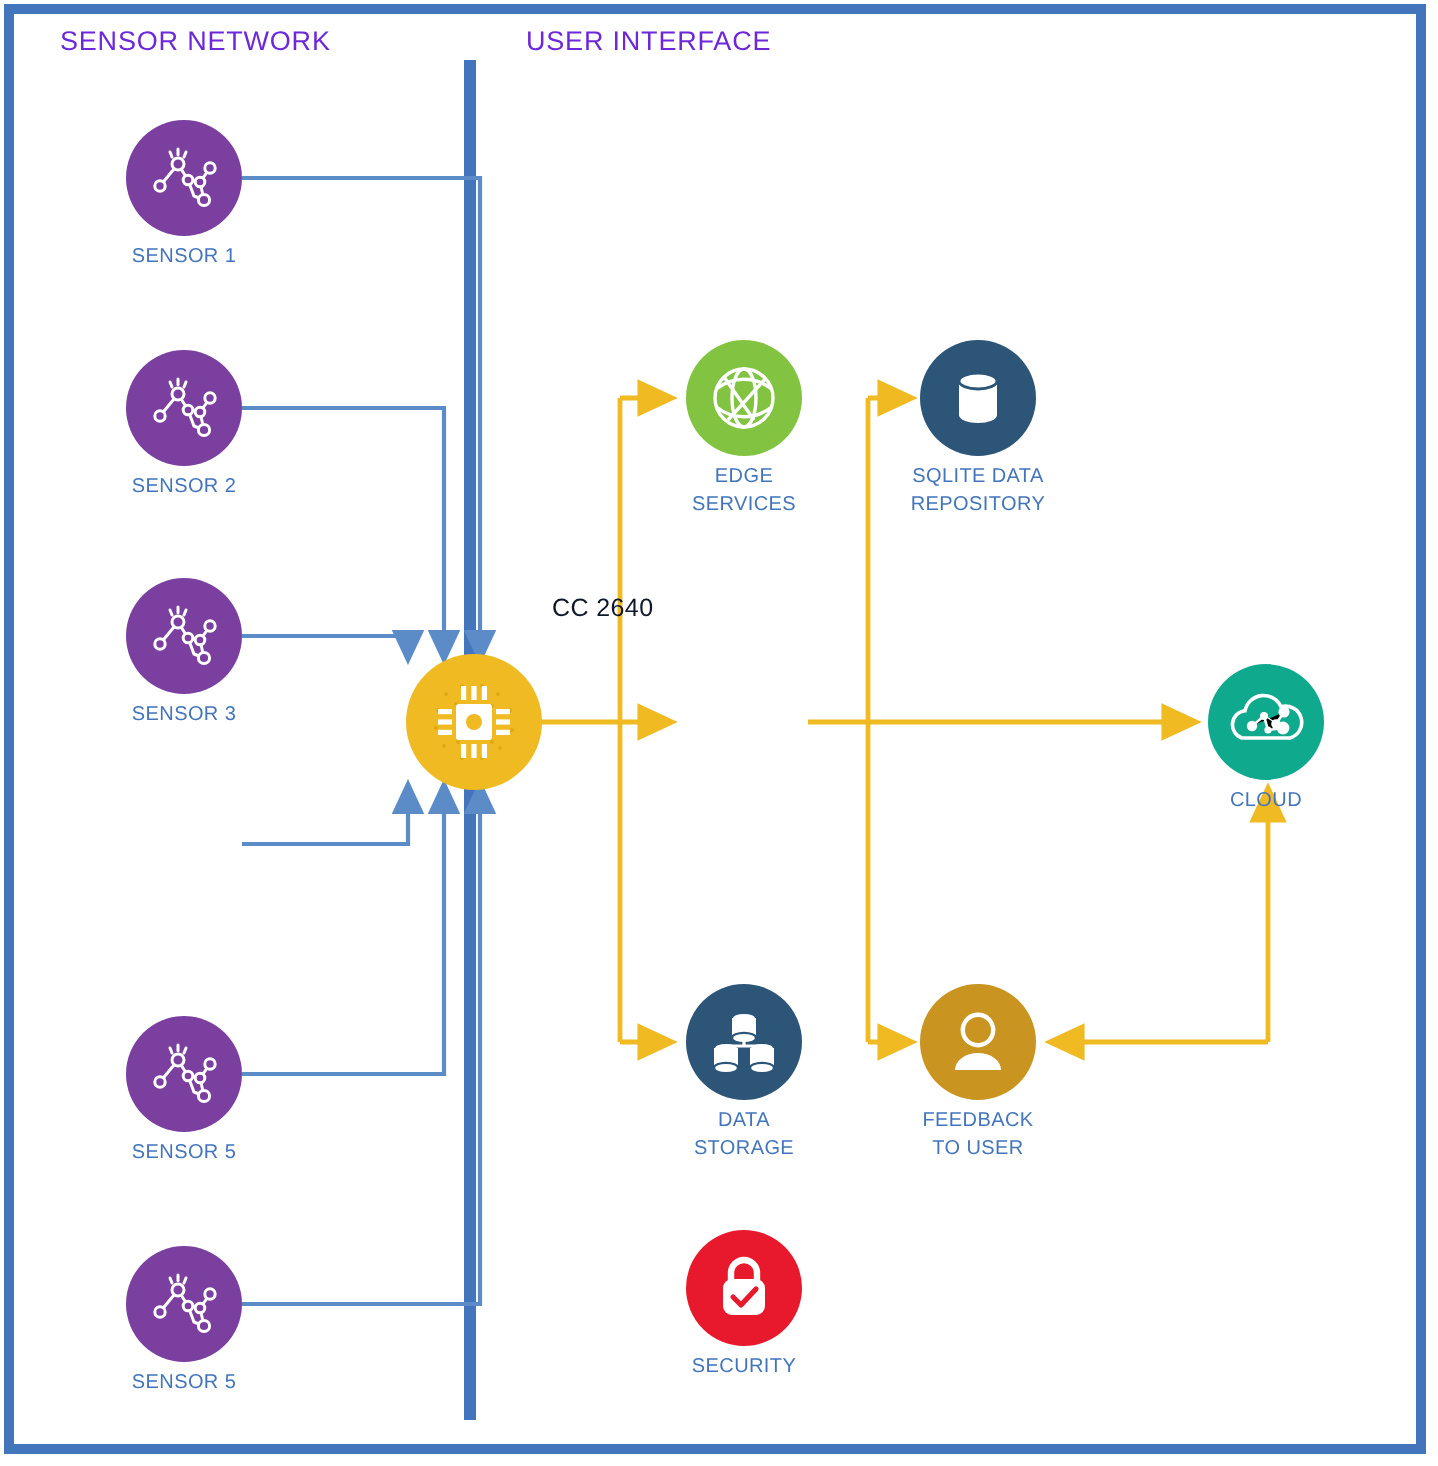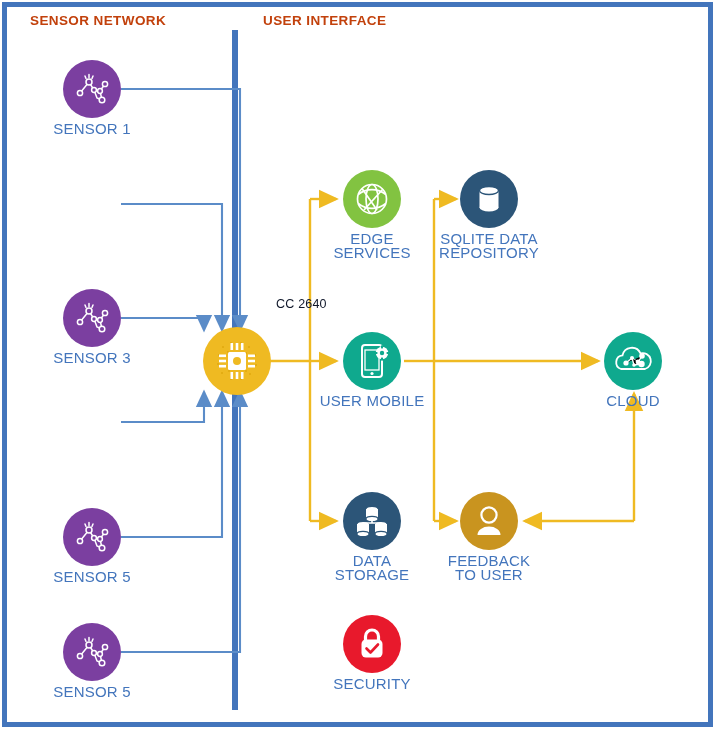--- a/index.html
+++ b/index.html
@@ -1,27 +1,27 @@
 <!DOCTYPE html>
 <html><head>
 <meta charset="utf-8">
 <style>
   html,body{margin:0;padding:0;background:#ffffff;}
   body{font-family:"Liberation Sans",sans-serif;}
   #stage{position:relative;width:719px;height:733px;background:#ffffff;overflow:hidden;}
   #frame{position:absolute;left:2px;top:2px;width:711px;height:725px;border:5px solid #4375BC;box-sizing:border-box;}
   #divider{position:absolute;left:232px;top:30px;width:6px;height:680px;background:#4375BC;}
-  .panel-title{position:absolute;font-size:13.5px;font-weight:bold;color:#c2410c;letter-spacing:.4px;white-space:nowrap;}
+  .panel-title{position:absolute;font-size:13.5px;font-weight:normal;color:#6d28d9;letter-spacing:.4px;white-space:nowrap;}
   #title-sensor{left:30px;top:13px;}
   #title-ui{left:263px;top:13px;}
   svg#wires{position:absolute;left:0;top:0;width:719px;height:733px;}
   .node{position:absolute;}
   .node .disc{position:relative;width:58px;height:58px;border-radius:50%;display:block;}
   .node .cap{position:absolute;left:50%;transform:translateX(-50%);top:62px;text-align:center;
-    font-size:15px;color:#4375BC;line-height:14px;white-space:nowrap;letter-spacing:.2px;}
+    font-size:10px;color:#4375BC;line-height:14px;white-space:nowrap;letter-spacing:.2px;}
   .disc svg{position:absolute;left:0;top:0;width:58px;height:58px;}
   .cc-label{position:absolute;left:276px;top:297px;font-size:12.5px;color:#0f172a;white-space:nowrap;letter-spacing:.2px;}
 </style>
 </head>
 <body>
 
 <div id="stage">
 
   <div id="frame"></div>
   <div id="divider"></div>
@@ -77,20 +77,39 @@
             <circle cx="37" cy="31" r="2.4" fill="#7B3FA0"></circle>
         <circle cx="42" cy="24" r="2.6" fill="#7B3FA0"></circle>
             <circle cx="39" cy="40" r="2.8" fill="#7B3FA0"></circle>
         <path d="M22,16 L23,18.5 M26,14.5 L26,17.4 M30,16 L29,18.5"></path>
           </g>
         </svg>
     </span>
     <span class="cap">SENSOR  1</span>
   </div>
 
+  <div class="node" style="left:63px;top:175px;">
+    <span class="disc" style="background:#7B3FA0;">
+      <svg viewBox="0 0 58 58">
+          <g fill="none" stroke="#ffffff" stroke-width="1.5" stroke-linecap="round">
+        <path d="M17,33 L26,22 L31,30 L37,31 L42,24"></path>
+            <path d="M37,31 L39,40"></path>
+            <path d="M31,30 L34,38 L39,40"></path>
+        <circle cx="17" cy="33" r="2.6" fill="#7B3FA0"></circle>
+            <circle cx="26" cy="22" r="3" fill="#7B3FA0"></circle>
+        <circle cx="31" cy="30" r="2.4" fill="#7B3FA0"></circle>
+            <circle cx="37" cy="31" r="2.4" fill="#7B3FA0"></circle>
+        <circle cx="42" cy="24" r="2.6" fill="#7B3FA0"></circle>
+            <circle cx="39" cy="40" r="2.8" fill="#7B3FA0"></circle>
+        <path d="M22,16 L23,18.5 M26,14.5 L26,17.4 M30,16 L29,18.5"></path>
+          </g>
+        </svg>
+    </span>
+    <span class="cap">SENSOR 2</span>
+  </div>
 
   <div class="node" style="left:63px;top:289px;">
     <span class="disc" style="background:#7B3FA0;">
       <svg viewBox="0 0 58 58">
           <g fill="none" stroke="#ffffff" stroke-width="1.5" stroke-linecap="round">
         <path d="M17,33 L26,22 L31,30 L37,31 L42,24"></path>
             <path d="M37,31 L39,40"></path>
             <path d="M31,30 L34,38 L39,40"></path>
         <circle cx="17" cy="33" r="2.6" fill="#7B3FA0"></circle>
             <circle cx="26" cy="22" r="3" fill="#7B3FA0"></circle>
@@ -215,42 +234,20 @@
         <ellipse cx="29" cy="37.5" rx="9.5" ry="4"></ellipse>
           </g>
         <ellipse cx="29" cy="20.5" rx="9.5" ry="4" fill="none" stroke="#2C5578" stroke-width="1.4"></ellipse>
         </svg>
     </span>
     <span class="cap">
       <span>SQLITE DATA</span><br><span>REPOSITORY</span>
     </span>
   </div>
 
-  <div class="node" style="left:343px;top:332px;">
-    <span class="disc" style="background:#0FA98E;">
-      <svg viewBox="0 0 58 58">
-        <rect x="19" y="13" width="20" height="32" rx="3" fill="none" stroke="#ffffff" stroke-width="2"></rect>
-        <rect x="22" y="18" width="14" height="20" fill="none" stroke="#ffffff" stroke-width="1.3"></rect>
-        <circle cx="29" cy="41.5" r="1.6" fill="#ffffff"></circle>
-        <g fill="#ffffff">
-            <circle cx="39" cy="21" r="6.2"></circle>
-          </g>
-        <g fill="#0FA98E">
-            <circle cx="39" cy="21" r="2.2"></circle>
-          <rect x="38" y="13.4" width="2" height="3"></rect>
-            <rect x="38" y="25.6" width="2" height="3"></rect>
-          <rect x="31.4" y="20" width="3" height="2"></rect>
-            <rect x="43.6" y="20" width="3" height="2"></rect>
-          </g>
-      </svg>
-    </span>
-    <span class="cap">
-      <span>USER MOBILE</span>
-    </span>
-  </div>
 
   <div class="node" style="left:604px;top:332px;">
     <span class="disc" style="background:#0FA98E;">
       <svg viewBox="0 0 58 58">
         <path d="M17,37 a7,7 0 0 1 1.5,-13.6 a9.5,9.5 0 0 1 18,-2 a7.5,7.5 0 0 1 4.5,15.6 z" fill="none" stroke="#ffffff" stroke-width="1.8"></path>
         <g stroke="#ffffff" stroke-width="1.3">
           <path d="M22,31 L28,26 L34,30 L38,24"></path>
             <path d="M28,26 L30,33 L37,32"></path>
           </g>
         <g fill="#ffffff">

